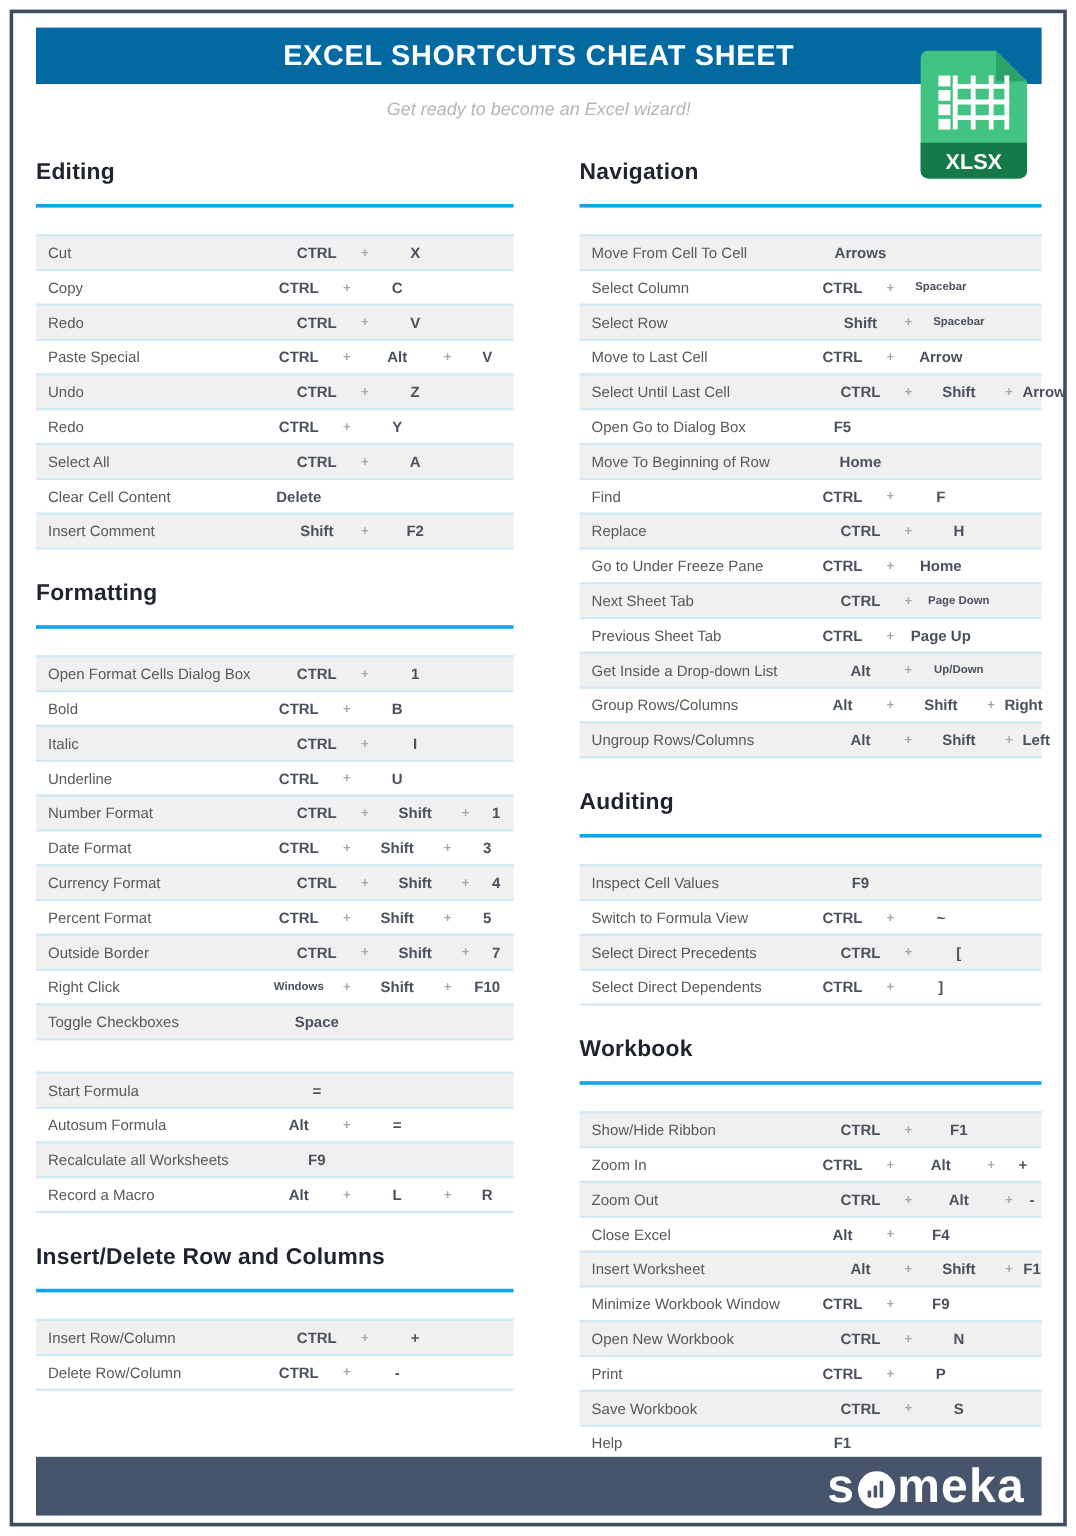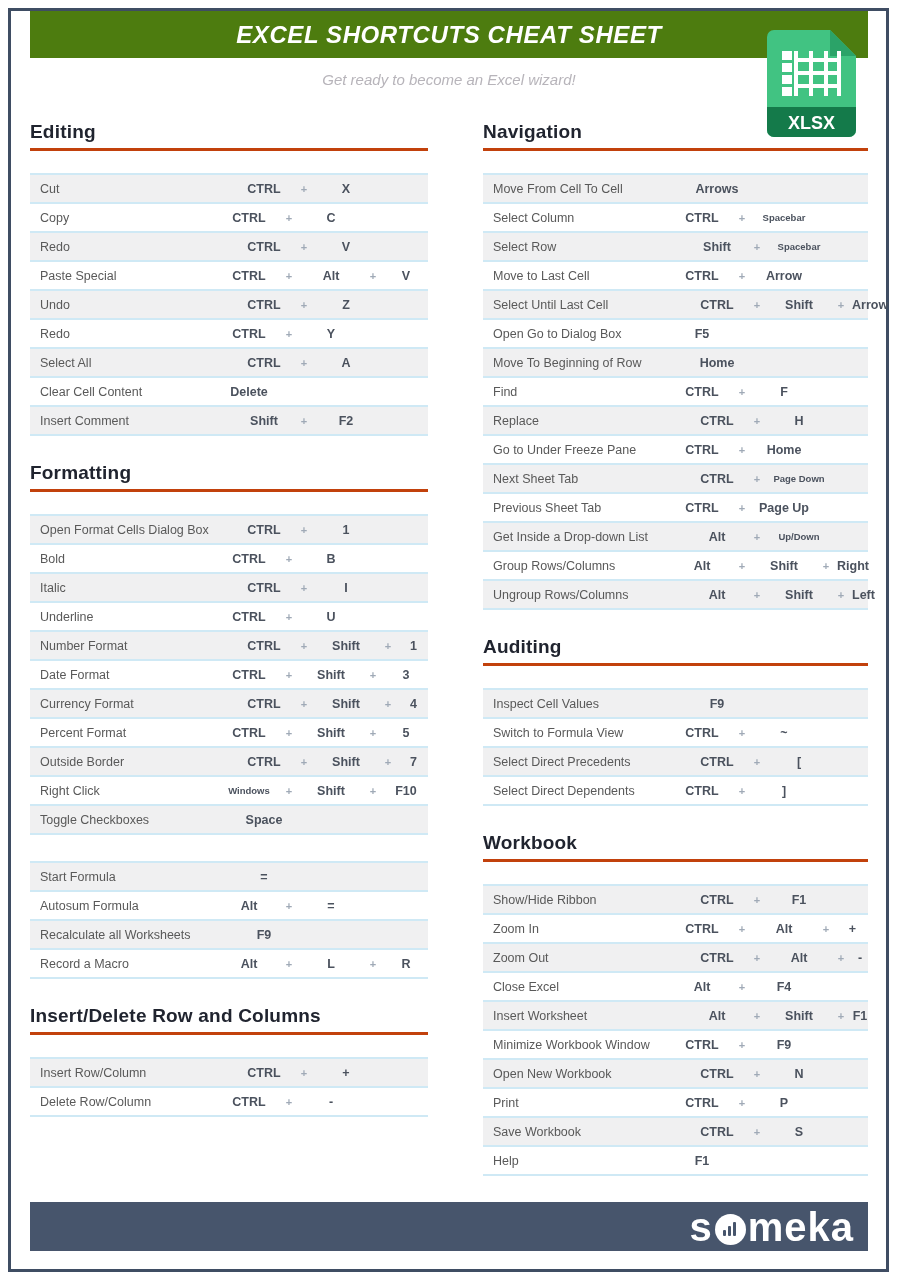--- a/index.html
+++ b/index.html
@@ -1,37 +1,37 @@
 <!DOCTYPE html>
 <html><head>
 <meta charset="utf-8">
 <style>
   html,body{margin:0;padding:0;background:#fff;}
   body{width:897px;height:1280px;position:relative;font-family:"Liberation Sans",sans-serif;-webkit-font-smoothing:antialiased;}
   .page{position:absolute;inset:8px;border:3px solid #3f4d63;background:#fff;}
   .inner{position:relative;height:100%;padding:0 18px 0 19px;box-sizing:border-box;}
 
   
-  .titlebar{margin-top:0;height:47px;background:#4d7c0f;color:#fff;
+  .titlebar{margin-top:12px;height:47px;background:#0369a1;color:#fff;
     display:flex;align-items:center;justify-content:center;
-    font-size:24px;font-weight:bold;letter-spacing:.6px;font-style:italic;}
+    font-size:24px;font-weight:bold;letter-spacing:.6px;}
   .subtitle{margin-top:13px;text-align:center;font-style:italic;color:#b7b4ba;
     font-size:15px;line-height:18px;font-weight:normal;}
 
   
   .xlsx{position:absolute;top:19px;right:30px;width:89px;height:107px;}
 
   
   .columns{display:flex;margin-top:32px;}
   .col-left{width:398px;}
   .col-right{width:385px;margin-left:55px;}
   .section{margin-top:26px;}
   .section:first-child{margin-top:0;}
   .sec-title{margin:0;font-size:19px;line-height:22px;font-weight:bold;color:#20242f;
-    padding-bottom:5px;border-bottom:3px solid #c2410c;letter-spacing:.2px;}
+    padding-bottom:15px;border-bottom:3px solid #0ea5e9;letter-spacing:.2px;}
   .tbl{margin-top:22px;border-bottom:2px solid #cfe9f5;}
   .row{display:flex;align-items:center;height:27px;border-top:2px solid #cfe9f5;background:#fff;}
   .row.alt{background:#f0f0f1;gap:15px;}
   .lbl{flex:0 0 190px;box-sizing:border-box;padding-left:10px;font-size:12.5px;color:#595959;
     white-space:nowrap;overflow:hidden;}
   .keys{flex:1;display:grid;grid-template-columns:58px 22px 62px 22px 1fr;align-items:center;}
   .key{text-align:center;font-size:12.5px;font-weight:bold;color:#4b525e;white-space:nowrap;}
   .key.small{font-size:9.5px;}
   .plus{text-align:center;font-size:11px;color:#9fa9b6;font-weight:bold;}
 

